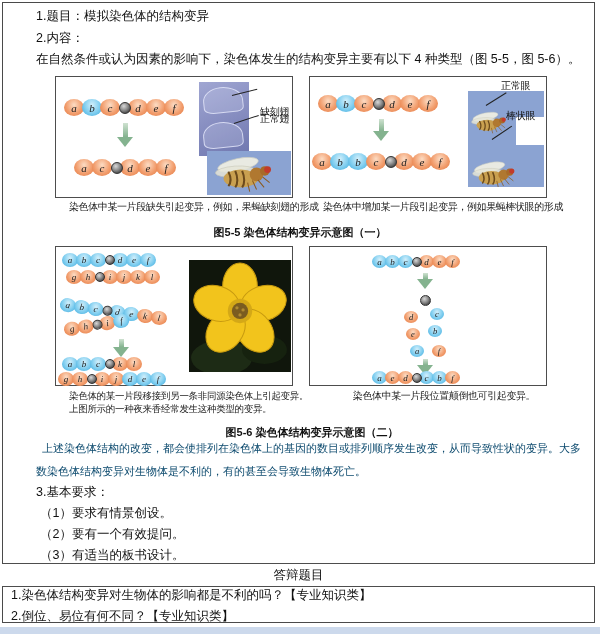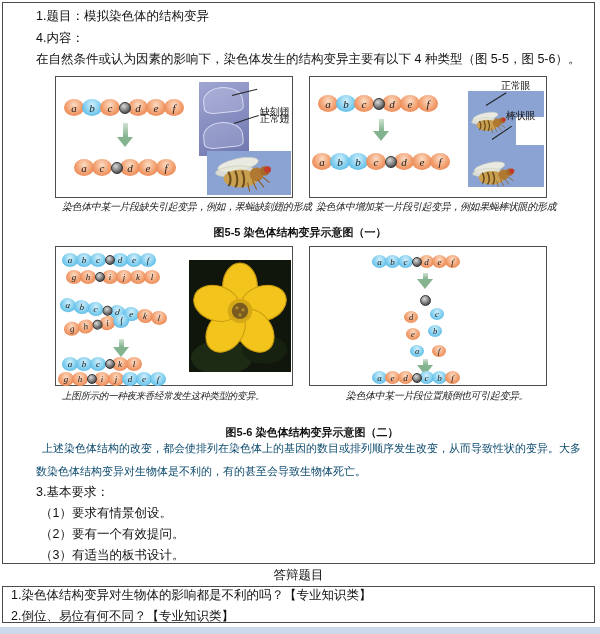--- a/index.html
+++ b/index.html
@@ -16,21 +16,21 @@
 
   .tline { position:absolute; font-size:12.5px; line-height:16px; color:#111; white-space:nowrap; }
   .para  { position:absolute; font-size:11px; line-height:23px; color:#0c4a6e; text-indent:6px; }
 
   
   .fig-row { position:absolute; left:55px; display:flex; gap:16px; }
   .panel { position:relative; width:238px; background:#fff; border:1px solid #4d4d4d; }
   .panel.h1 { height:122px; }
   .panel.h2 { height:140px; }
 
-  .cap-row { position:absolute; left:62px; display:flex; gap:16px;font-style:italic; }
+  .cap-row { position:absolute; left:69px; display:flex; gap:16px; }
   .pcap { width:238px; text-align:center; font-size:10px; letter-spacing:-0.4px; color:#222; white-space:nowrap; }
   .pcap2 { font-size:9.5px; letter-spacing:-0.3px; line-height:13px; color:#222; }
   .figtitle { position:absolute; left:0; width:600px; text-align:center; font-size:11px; font-weight:bold; color:#111; }
 
   
   .chr { position:absolute; display:flex; align-items:center; }
   .seg {
     flex:0 0 auto; display:flex; align-items:center; justify-content:center;
     border-radius:50%; font-style:italic; font-family:"Liberation Serif", serif; color:#222;
     margin-left:-2px;
@@ -113,21 +113,21 @@
         <circle cx="50" cy="50" r="12" fill="#d4a817"></circle>
         <circle cx="50" cy="50" r="8" fill="#7a5c20"></circle>
         <circle cx="47" cy="47" r="1.6" fill="#b08a30"></circle>
         <circle cx="53" cy="49" r="1.6" fill="#b08a30"></circle>
         <circle cx="50" cy="54" r="1.6" fill="#b08a30"></circle>
       </symbol>
     </defs>
   </svg>
 
   <div class="tline" style="left:36px; top:8px;">1.题目：模拟染色体的结构变异</div>
-  <div class="tline" style="left:36px; top:30px;">4.内容：</div>
+  <div class="tline" style="left:36px; top:30px;">2.内容：</div>
   <div class="tline" style="left:36px; top:51px;">在自然条件或认为因素的影响下，染色体发生的结构变异主要有以下 4 种类型（图 5-5，图 5-6）。</div>
 
   <div class="fig-row" style="top:76px;">
     <div class="panel h1">
       <div class="chr sz-lg" style="left:8px; top:22px;">
           <div class="seg o">a</div>
           <div class="seg b">b</div>
           <div class="seg o">c</div>
           <div class="centromere"></div>
           <div class="seg o">d</div>
@@ -303,20 +303,21 @@
           <div class="seg o">d</div>
           <div class="centromere"></div>
           <div class="seg b">c</div>
           <div class="seg b">b</div>
           <div class="seg o">f</div>
         </div>
     </div>
   </div>
   <div class="cap-row" style="top:389px;">
     <div class="pcap2" style="width:240px;">
+      <div>染色体的某一片段移接到另一条非同源染色体上引起变异。</div>
       <div>上图所示的一种夜来香经常发生这种类型的变异。</div>
     </div>
     <div class="pcap" style="font-size:10px;">染色体中某一片段位置颠倒也可引起变异。</div>
   </div>
   <div class="figtitle" style="top:425px;padding-left:24px;">图5-6 染色体结构变异示意图（二）</div>
 
   <div class="para" style="left:36px; top:437px; width:546px;">上述染色体结构的改变，都会使排列在染色体上的基因的数目或排列顺序发生改变，从而导致性状的变异。大多数染色体结构变异对生物体是不利的，有的甚至会导致生物体死亡。</div>
   <div class="tline" style="left:36px; top:484px;">3.基本要求：</div>
   <div class="tline" style="left:40px; top:505px;">（1）要求有情景创设。</div>
   <div class="tline" style="left:40px; top:526px;">（2）要有一个有效提问。</div>

